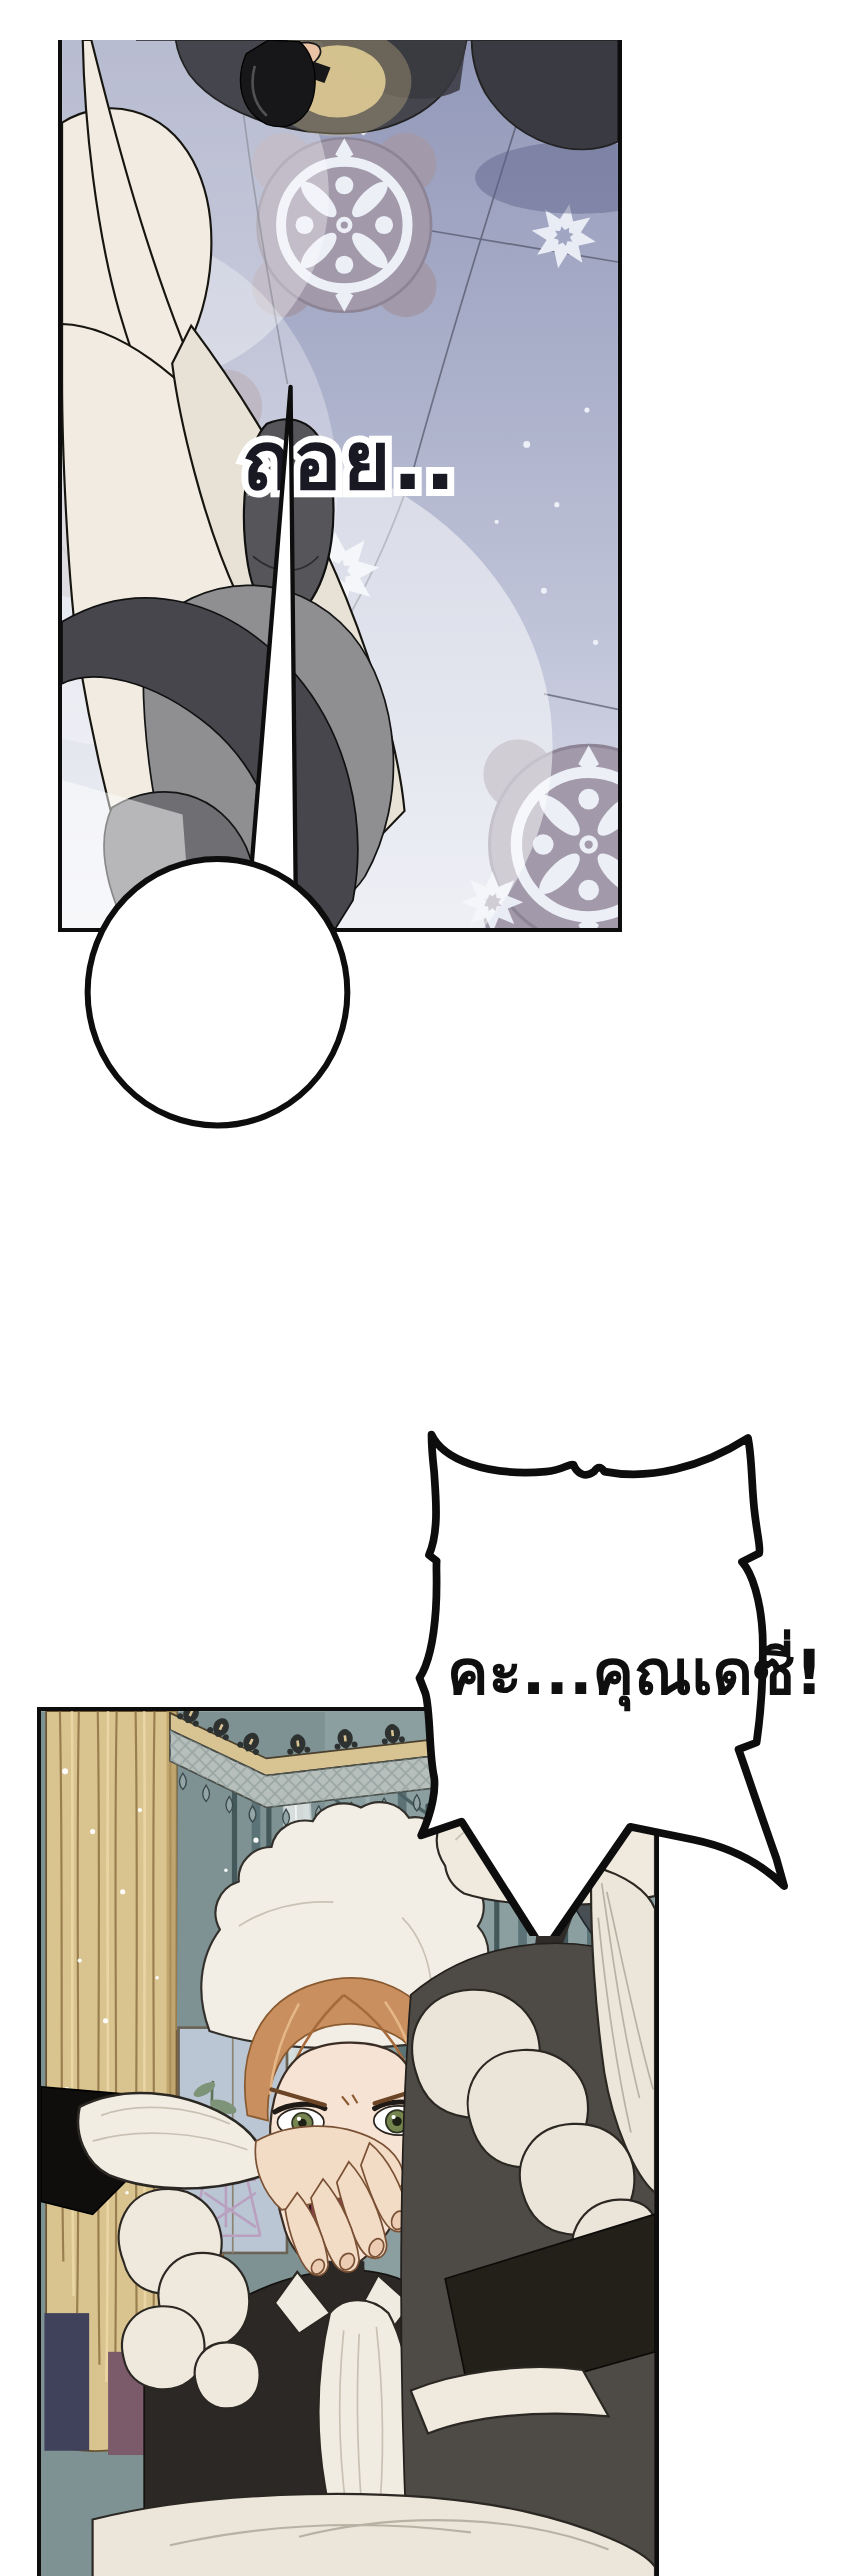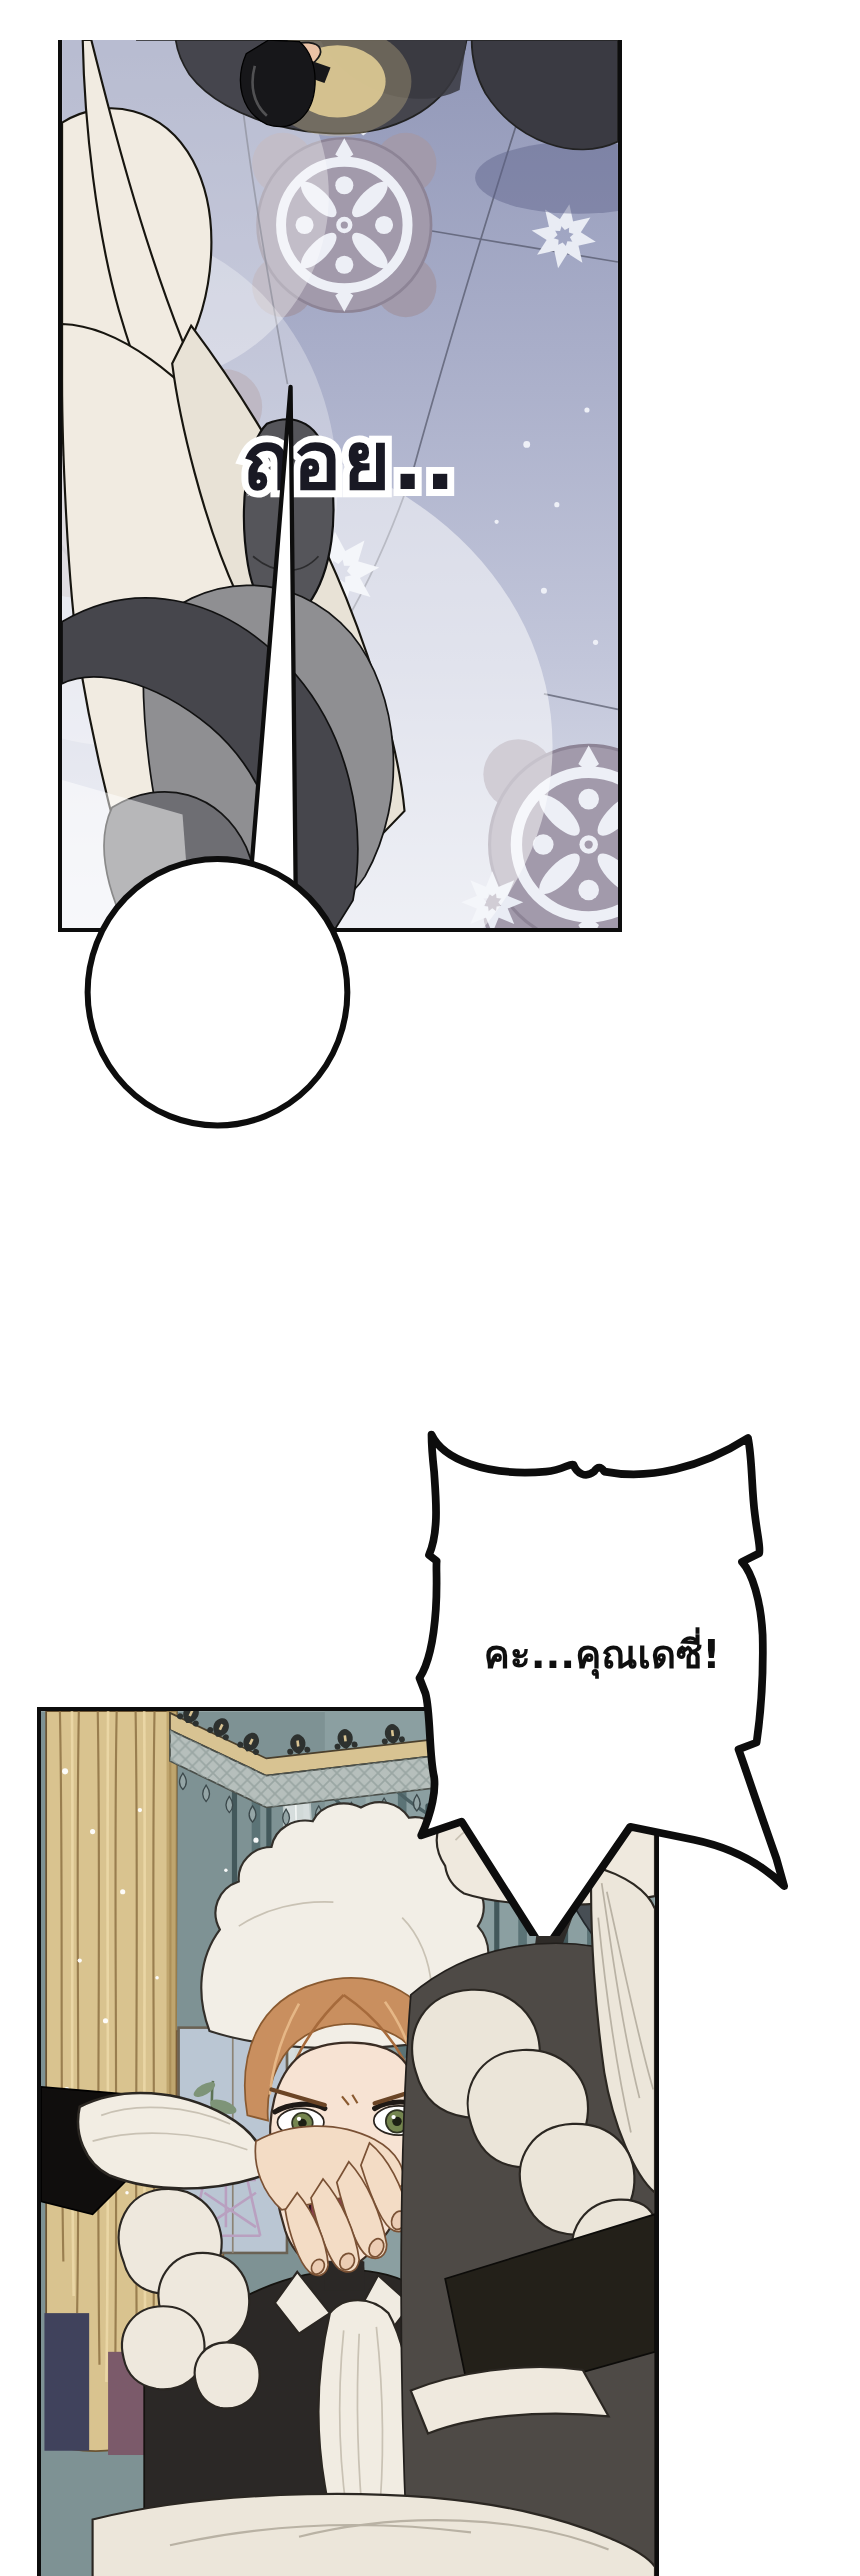--- a/index.html
+++ b/index.html
@@ -11,21 +11,21 @@
   .panel-bottom{left:37px;top:1667px;width:614px;height:905px;
              border-top:4.3px solid #0d0d0d;border-left:4.3px solid #0d0d0d;border-right:4.3px solid #0d0d0d;z-index:1;}
   .sfx{position:absolute;left:242px;top:375px;z-index:2;font-weight:bold;font-size:81px;line-height:1.15;letter-spacing:1.7px;white-space:nowrap;}
   .sfx .stroke{position:absolute;left:0;top:0;-webkit-text-stroke:13.8px #ffffff;color:#ffffff;}
   .sfx .fill{position:relative;color:#191924;}
   .bubble-small-wrap{position:absolute;left:73px;top:314px;z-index:3;}
   .bubble-small-text{position:absolute;left:129px;top:913px;width:181px;text-align:center;z-index:4;
                      font-size:34px;color:#1a1a1a;}
   .bubble-spiky-wrap{position:absolute;left:391px;top:1337px;z-index:5;}
   .bubble-spiky-text{position:absolute;left:447px;top:1583px;width:310px;text-align:center;z-index:6;
-                     font-size:39px;font-weight:bold;color:#0f0f0f;white-space:nowrap;}
+                     font-size:62px;font-weight:bold;color:#0f0f0f;white-space:nowrap;}
   svg{display:block;}
 </style>
 </head>
 <body>
 
 <div class="page">
 
   <div class="panel panel-top">
     <svg width="556" height="888" viewBox="0 0 646 1032">
       <defs>

